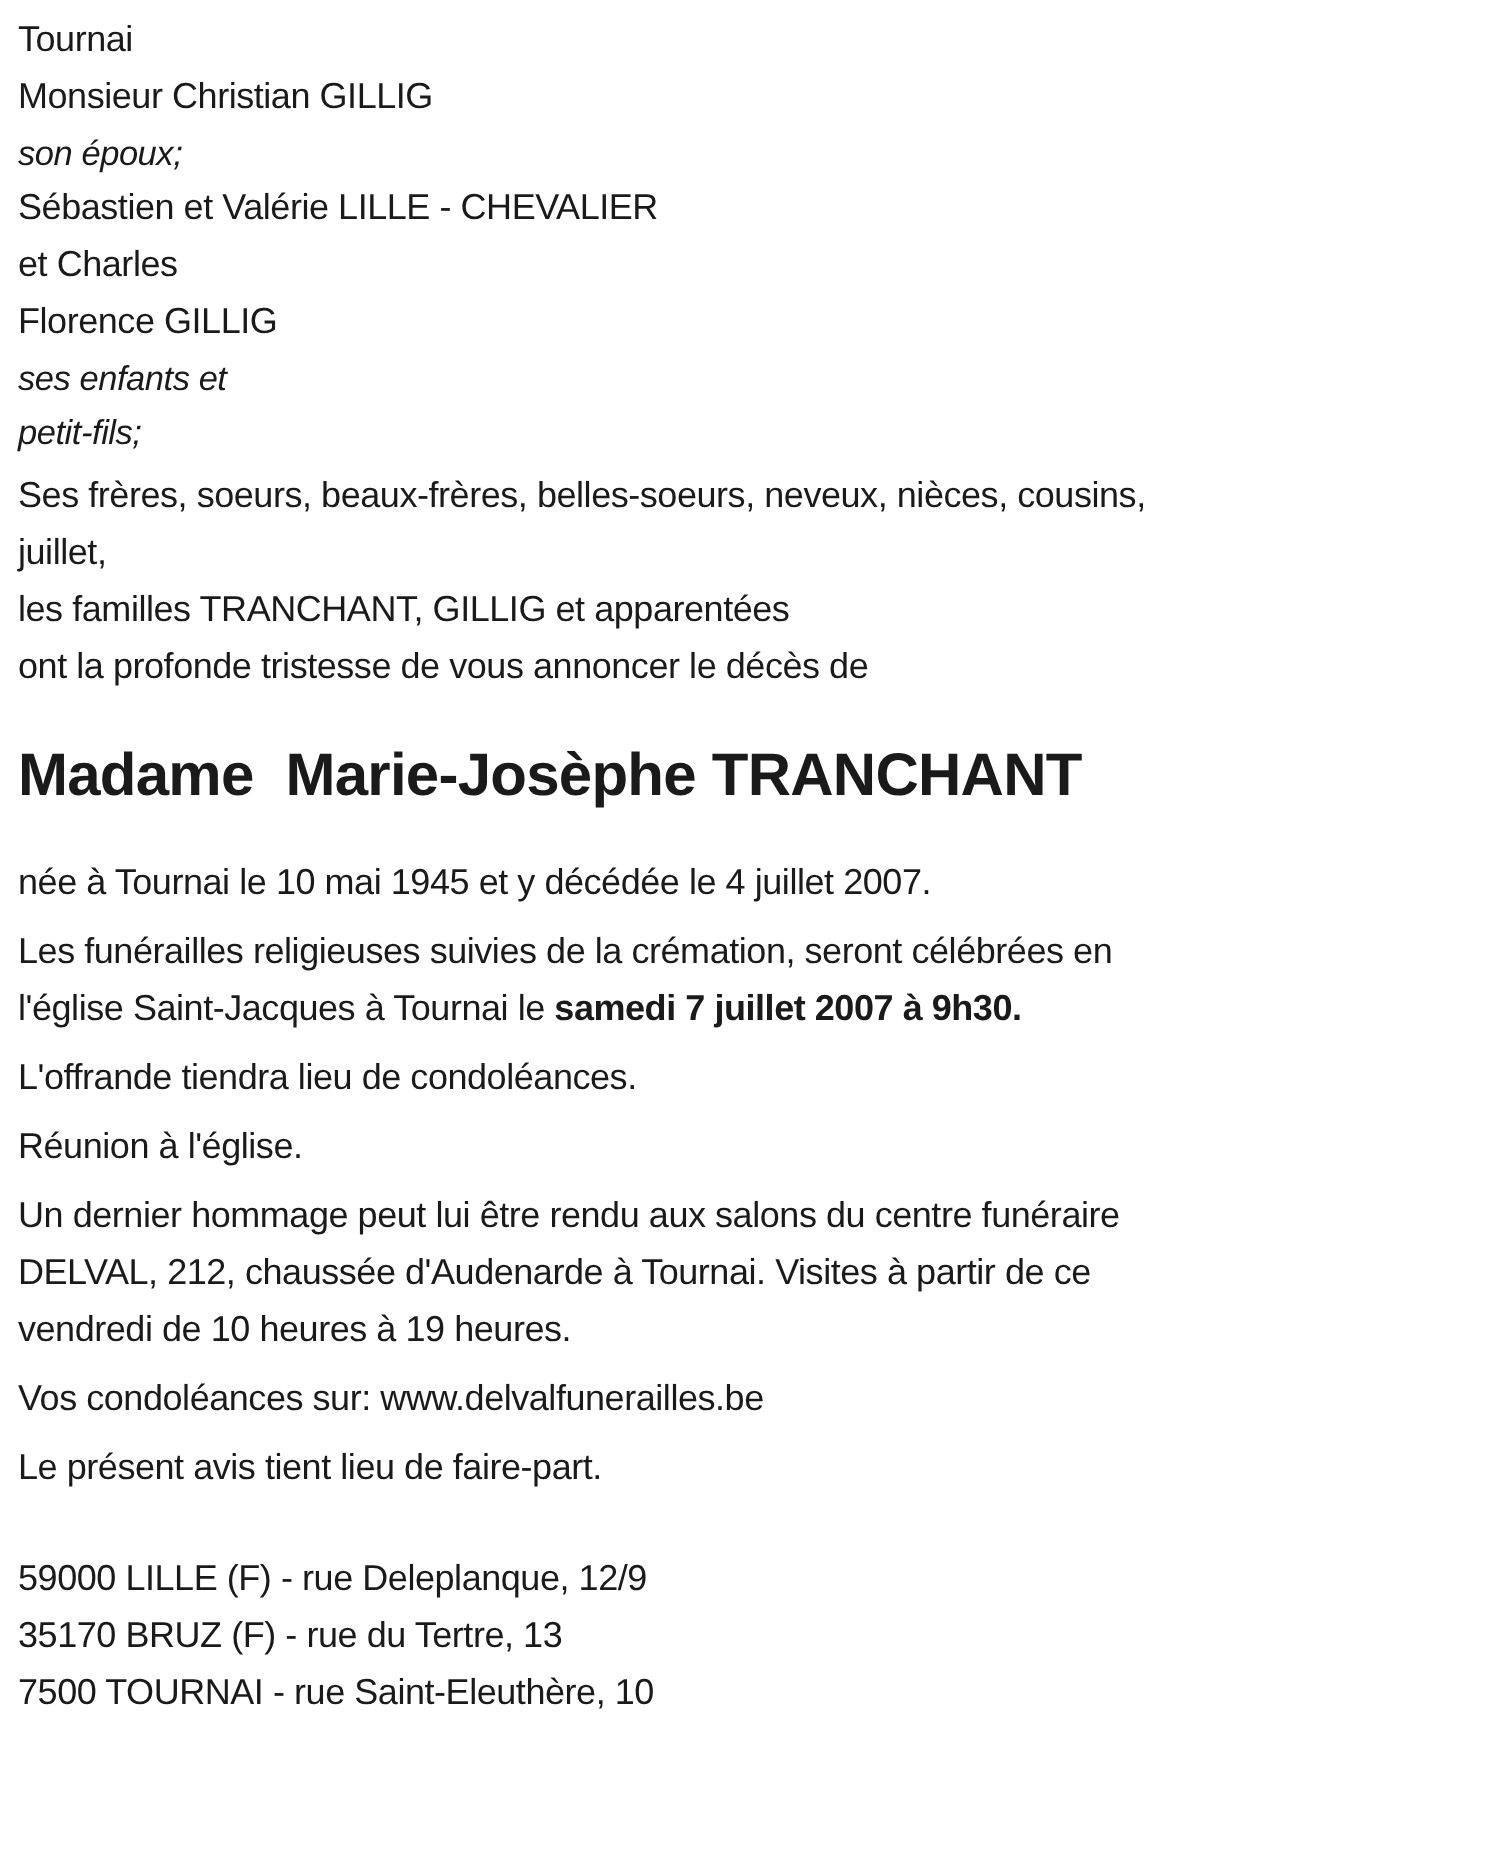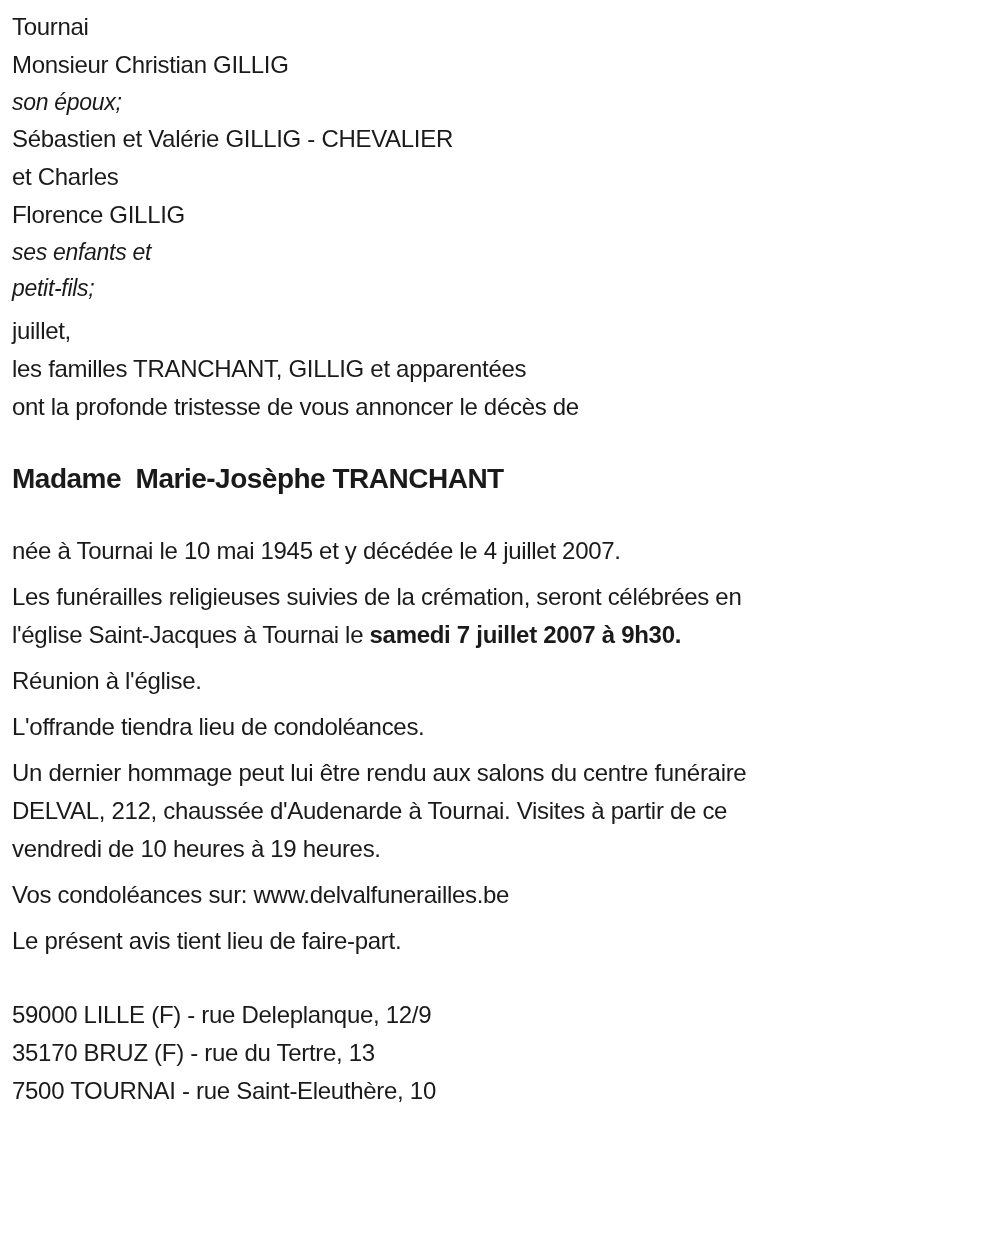--- a/index.html
+++ b/index.html
@@ -25,21 +25,21 @@
   }
   .right-italic {
     text-align: left;
     font-style: italic;
     font-size: 23px;
     line-height: 36px;
   }
   .relatives { margin-top: 6px; }
   .intro-line { }
   .deceased-title {
-    font-size: 28px;
+    font-size: 40px;
     font-weight: bold;
     line-height: 46px;
     margin: 30px 0 30px 0;
     white-space: pre-wrap;
     letter-spacing: -0.5px;
   }
   .para {
     margin: 8px 0;
   }
   .para .line { white-space: normal; }
@@ -48,52 +48,53 @@
 </style>
 </head>
 <body>
 
 <div class="page">
 
   <div class="header">
     <div class="line">Tournai</div>
     <div class="line">Monsieur Christian GILLIG</div>
     <div class="line right-italic">son époux;</div>
-    <div class="line">Sébastien et Valérie GILLIG - CHEVALIER</div>
+    <div class="line">Sébastien et Valérie LILLE - CHEVALIER</div>
     <div class="line">et Charles</div>
     <div class="line">Florence GILLIG</div>
     <div class="line right-italic">ses enfants et</div>
     <div class="line right-italic">petit-fils;</div>
   </div>
 
   <div class="relatives">
+    <div class="line">Ses frères, soeurs, beaux-frères, belles-soeurs, neveux, nièces, cousins,</div>
     <div class="line">juillet,</div>
     <div class="line">les familles TRANCHANT, GILLIG et apparentées</div>
   </div>
 
   <div class="line intro-line">ont la profonde tristesse de vous annoncer le décès de</div>
 
   <div class="deceased-title">Madame  Marie-Josèphe TRANCHANT</div>
 
   <div class="details">
     <div class="para">
       <div class="line">née à Tournai le 10 mai 1945 et y décédée le 4 juillet 2007.</div>
     </div>
 
     <div class="para">
       <div class="line">Les funérailles religieuses suivies de la crémation, seront célébrées en</div>
       <div class="line"><span>l'église Saint-Jacques à Tournai le </span><span class="bold">samedi 7 juillet 2007 à 9h30.</span></div>
     </div>
 
     <div class="para">
-      <div class="line">Réunion à l'église.</div>
+      <div class="line">L'offrande tiendra lieu de condoléances.</div>
     </div>
 
     <div class="para">
-      <div class="line">L'offrande tiendra lieu de condoléances.</div>
+      <div class="line">Réunion à l'église.</div>
     </div>
 
     <div class="para">
       <div class="line">Un dernier hommage peut lui être rendu aux salons du centre funéraire</div>
       <div class="line">DELVAL, 212, chaussée d'Audenarde à Tournai. Visites à partir de ce</div>
       <div class="line">vendredi de 10 heures à 19 heures.</div>
     </div>
 
     <div class="para">
       <div class="line"><span>Vos condoléances sur: </span><span>www.delvalfunerailles.be</span></div>

